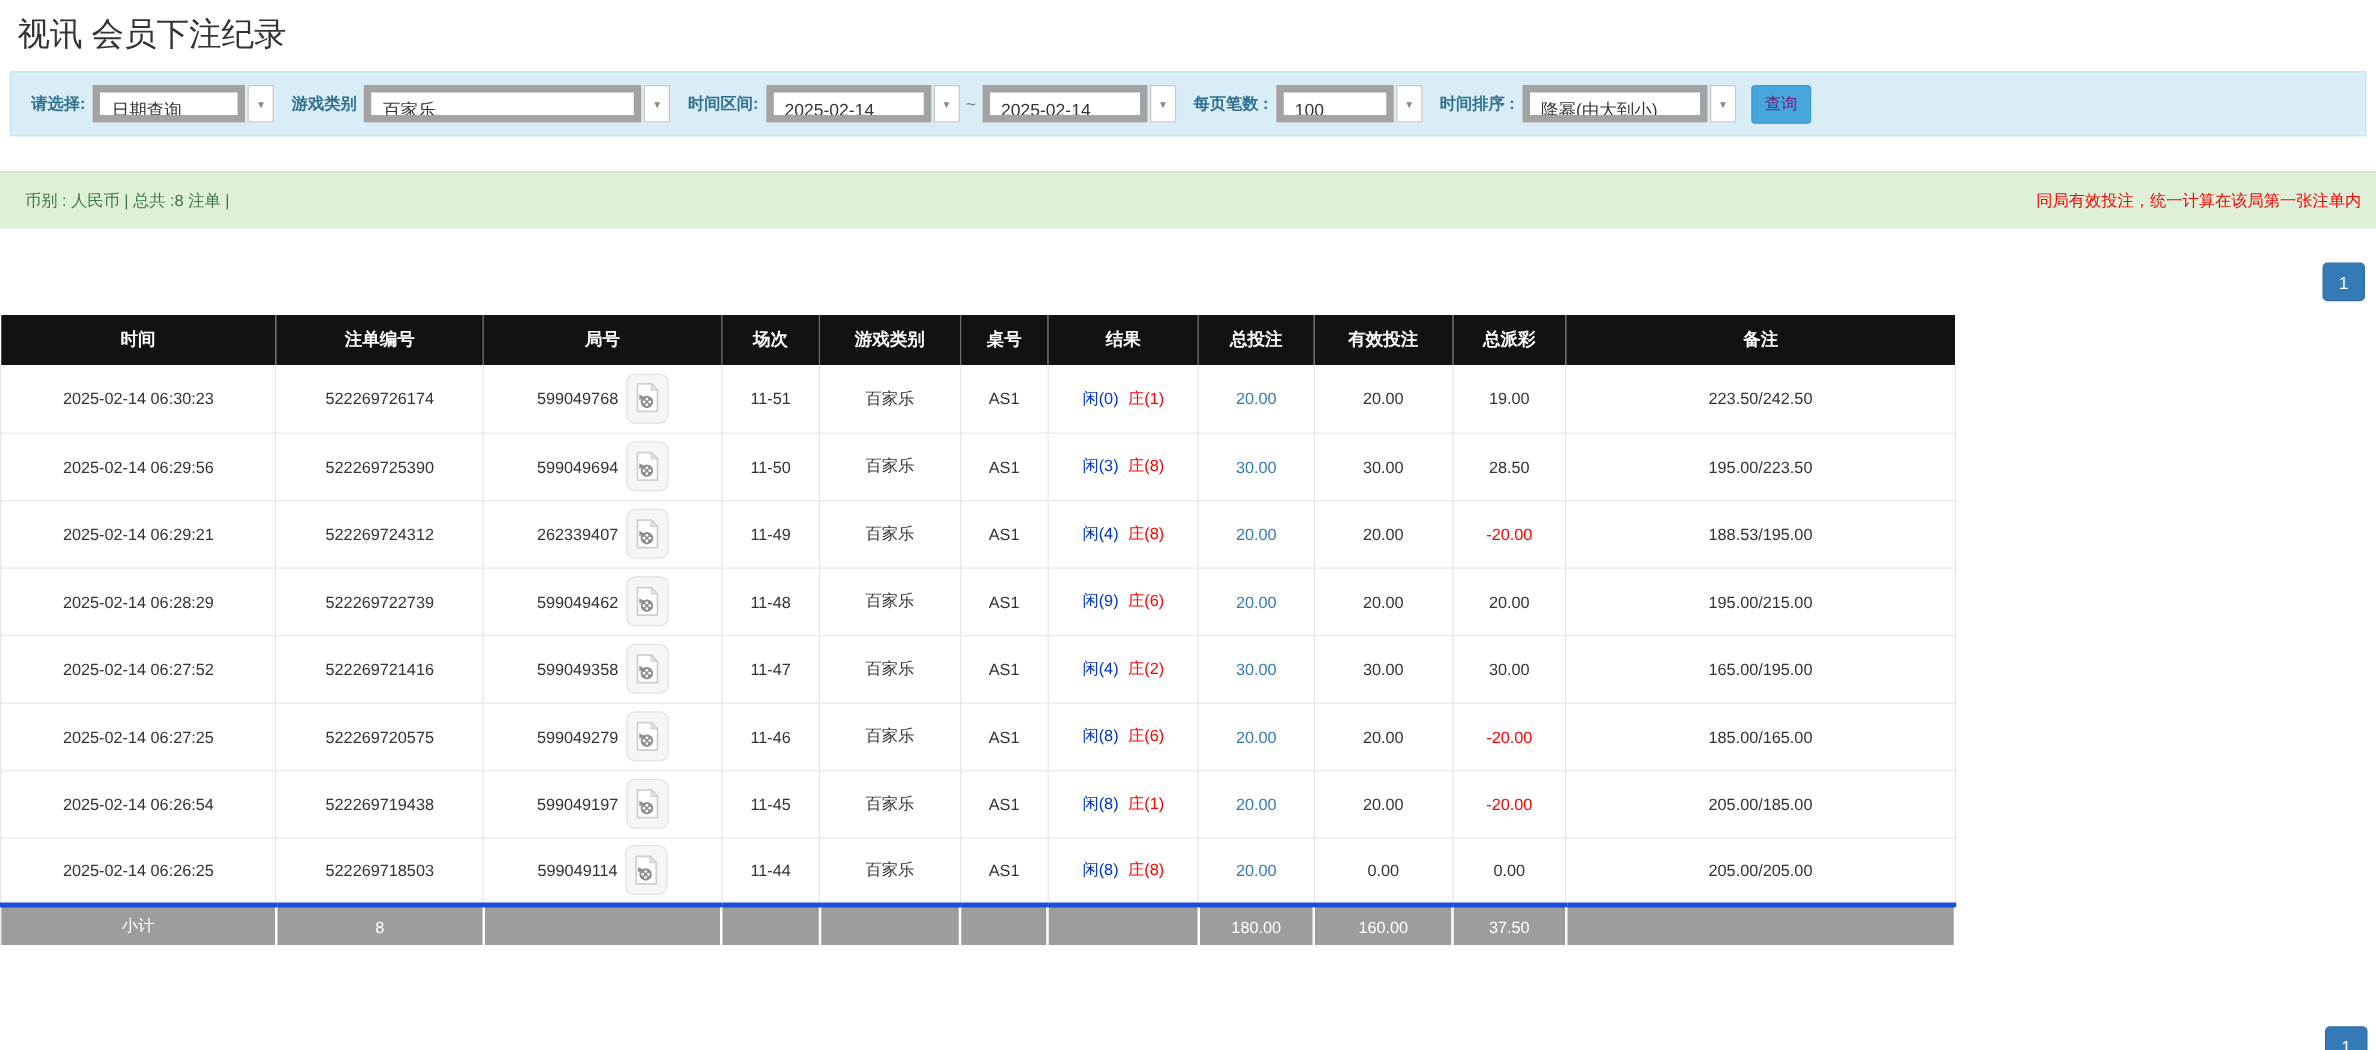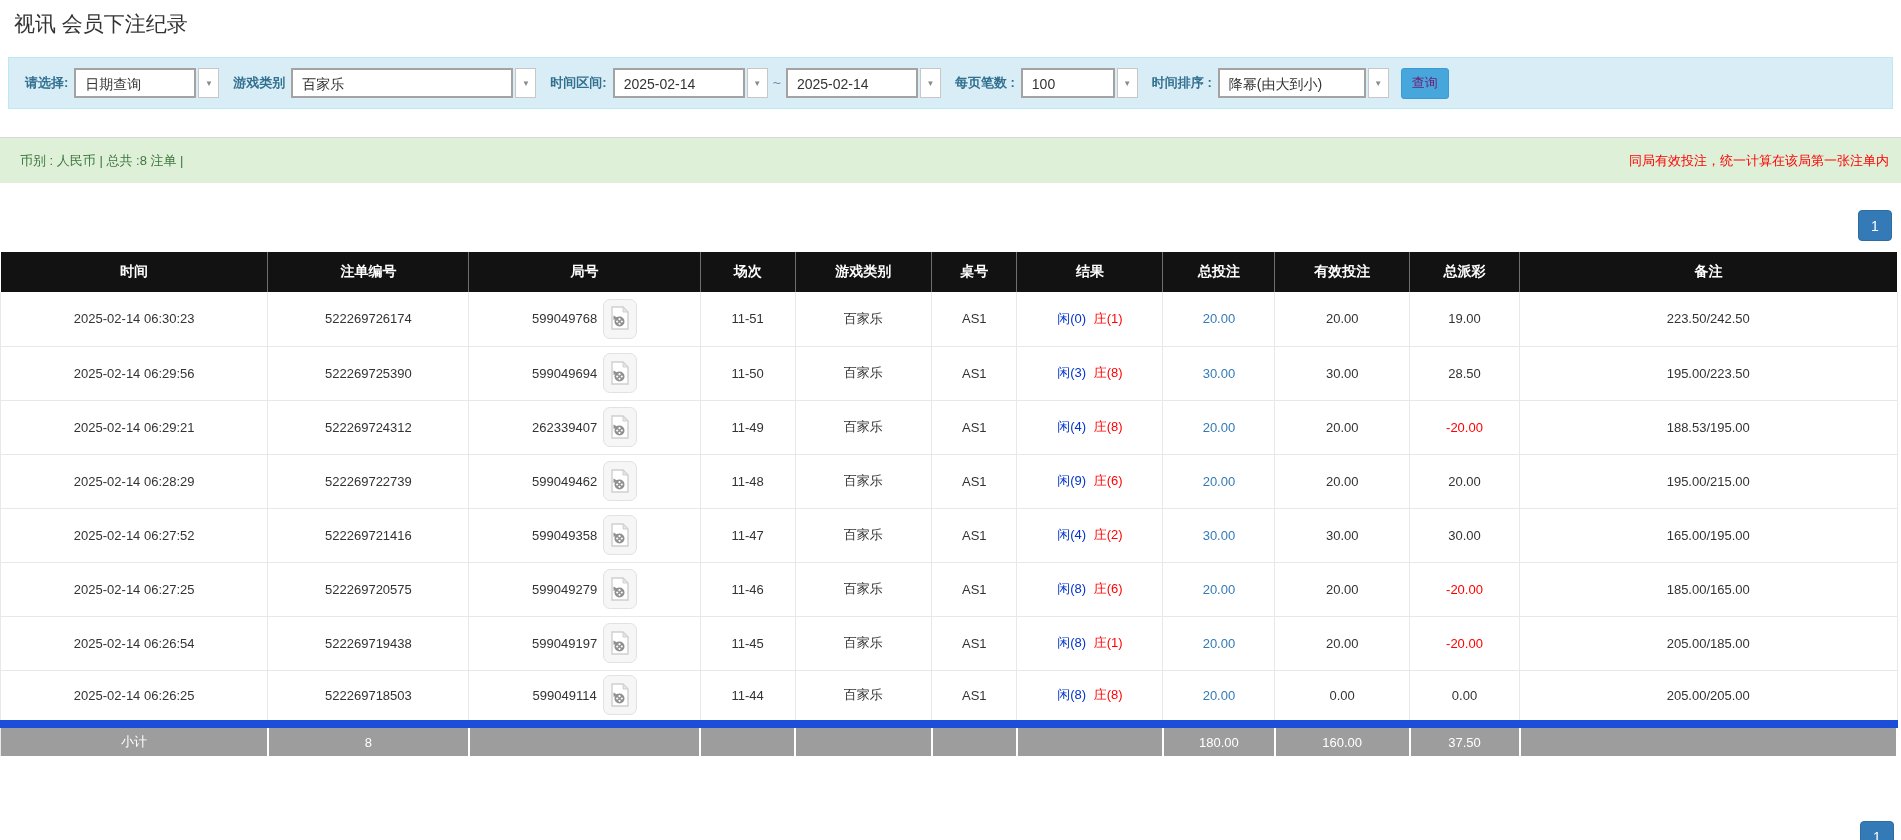--- a/index.html
+++ b/index.html
@@ -5,30 +5,30 @@
   :root{
     --accent-blue:#337ab7; --button-blue:#47a7dd; --player-blue:#0033cc;
     --banker-red:#ff0000; --negative-red:#ff0000; --notice-red:#ff0000;
     --filter-bg:#d9edf7; --filter-border:#bce8f1; --filter-label:#31708f;
     --summary-bg:#dff0d8; --summary-text:#3c763d;
     --header-bg:#121212; --footer-bg:#9d9d9d;
   }
   *{box-sizing:border-box;margin:0;padding:0;}
   html,body{width:1901px;height:840px;overflow:hidden;background:#fff;
     font-family:"Liberation Sans","DejaVu Sans",sans-serif;color:#333;}
-  .page-title{position:absolute;left:14px;top:10px;font-size:21px;font-weight:500;color:#333;}
+  .page-title{position:absolute;left:14px;top:10px;font-size:26px;font-weight:500;color:#333;}
 
   
   .filter-bar{position:absolute;left:8px;right:8px;top:57px;height:52px;
     background:var(--filter-bg);border:1px solid var(--filter-border);border-radius:0;
     display:flex;align-items:center;padding:11px 12px;white-space:nowrap;}
   .f-label{font-size:13px;font-weight:bold;color:var(--filter-label);margin:0 6px 0 14px;}
   .f-label:first-child{margin-left:4px;}
   .combo{display:inline-flex;align-items:center;}
-  .combo-text{height:30px;line-height:28px;background:#fff;border:2px solid #a3a3a3;
+  .combo-text{height:30px;line-height:28px;background:#fff;border:6px solid #a3a3a3;
     padding:0 9px;font-size:14px;color:#333;overflow:hidden;}
   .combo-arrow{width:21px;height:30px;margin-left:2px;border:1px solid #c7c7c7;background:#fff;
     display:flex;align-items:center;justify-content:center;color:#8a8a8a;font-size:8px;cursor:pointer;}
   .tilde{color:#6b8ba4;font-size:14px;margin:0 5px;}
   .search-btn{margin-left:12px;height:31px;min-width:44px;padding:0 10px;border:1px solid #3d9bd4;
     border-radius:3px;background:var(--button-blue);color:#701a75;font-size:13px;cursor:pointer;}
 
   
   .summary-bar{position:absolute;left:0;right:0;top:137px;height:46px;background:var(--summary-bg);
     border-top:1px solid #d8d8d8;display:flex;align-items:center;}
@@ -36,36 +36,36 @@
   .summary-notice{position:absolute;right:12px;font-size:13px;color:var(--notice-red);text-align:center;}
 
   
   .pager{position:absolute;width:34px;height:31px;background:var(--accent-blue);
     border:1px solid #2e6da4;border-radius:4px;color:#fff;font-size:14px;
     display:flex;align-items:center;justify-content:center;cursor:pointer;}
   .pager-top{right:9px;top:210px;}
   .pager-bottom{left:1860px;top:821px;}
 
   
-  .bet-table{position:absolute;left:0;top:252px;width:1898px;border-collapse:collapse;table-layout:fixed;}
+  .bet-table{position:absolute;left:0;top:252px;width:1565px;border-collapse:collapse;table-layout:fixed;}
   .bet-table th{background:var(--header-bg);color:#fff;font-size:14px;font-weight:bold;
     height:40px;border-right:1px solid #6e6e6e;text-align:center;}
   .bet-table th:last-child{border-right:none;}
   .bet-table td{height:54px;text-align:center;vertical-align:middle;font-size:13px;color:#333;
     border-right:1px solid #e8e8e8;border-bottom:1px solid #e8e8e8;background:#fff;}
   .bet-table td:first-child{border-left:1px solid #e8e8e8;}
   .round-cell{display:inline-flex;align-items:center;gap:6px;}
   .video-btn{display:inline-flex;align-items:center;justify-content:center;width:34px;height:40px;
     background:#f6f6f6;border:1px solid #e2e2e2;border-radius:7px;cursor:pointer;}
   .res-player{color:var(--player-blue);}
   .res-banker{color:var(--banker-red);margin-left:4px;}
   td.link{color:var(--accent-blue);cursor:pointer;}
   td .neg, td.neg{color:var(--negative-red);}
   tr.summary-row td{background:var(--footer-bg);color:#fff;height:33px;border:2px solid #fff;font-size:13px;}
-  tr.summary-row.first td{border-top:8px solid #1d4ed8;}
+  tr.summary-row.first td{border-top:4px solid #1d4ed8;}
 </style>
 </head>
 <body>
 
 <div class="page-title">视讯 会员下注纪录</div>
 
 <div class="filter-bar">
   <span class="f-label">请选择:</span>
   <span class="combo">
     <span class="combo-text" style="width:122px">日期查询</span>

